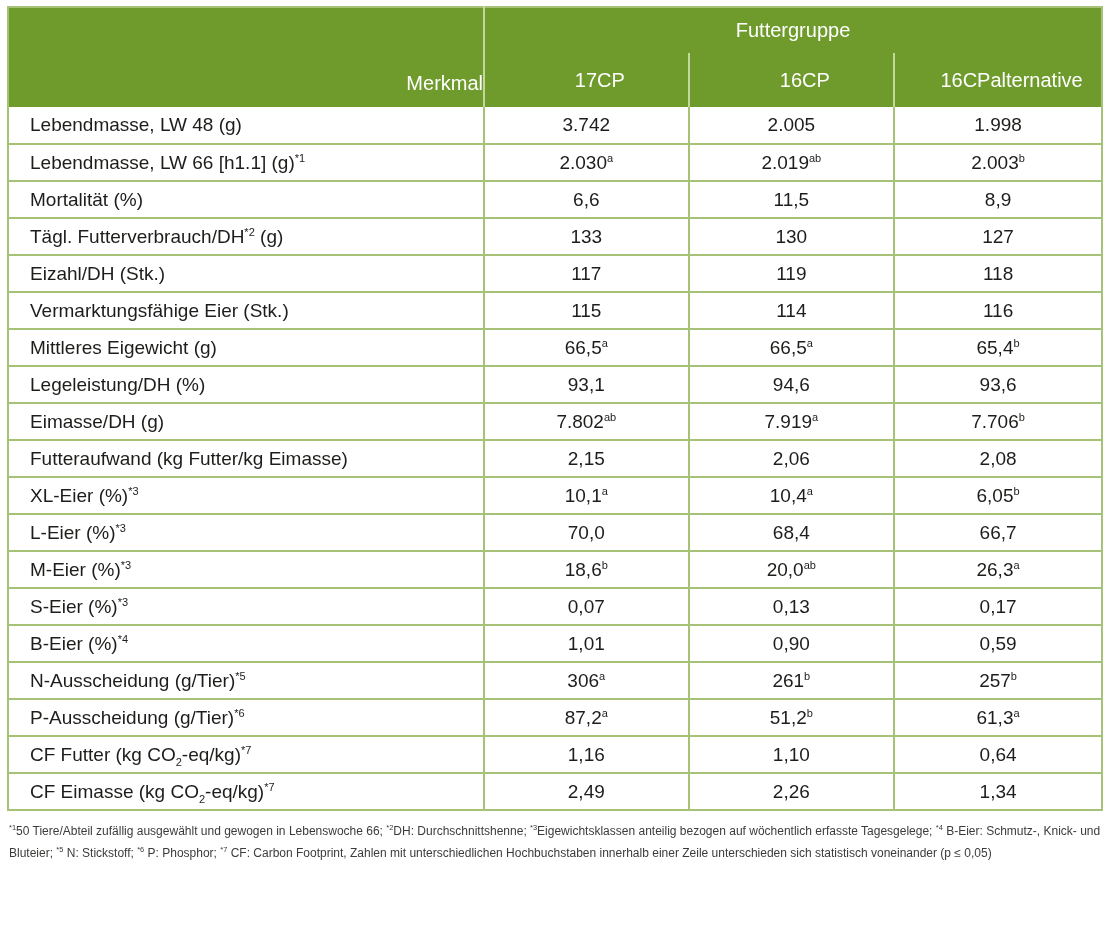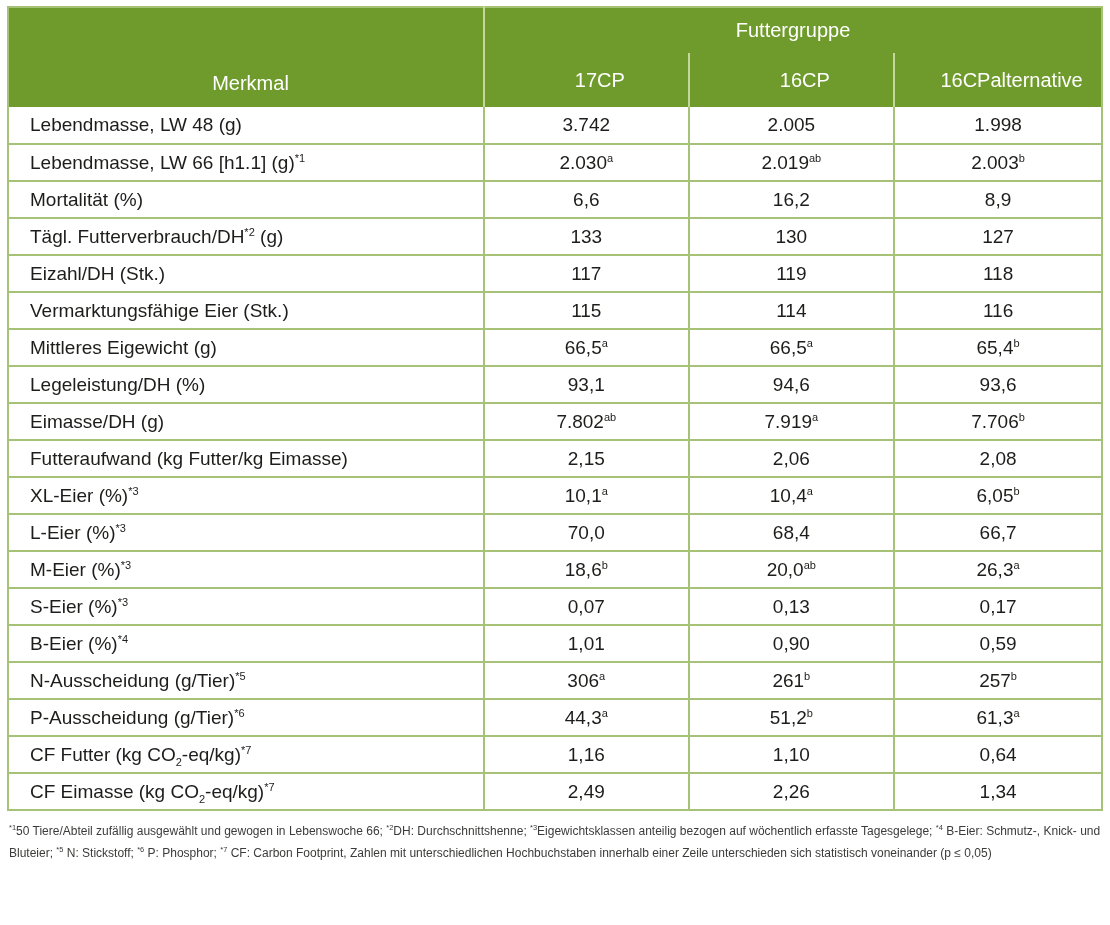--- a/index.html
+++ b/index.html
@@ -27,21 +27,21 @@
   col.c-v2{width:206px;}
   col.c-v3{width:208px;}
   thead th{
     background:var(--header-bg);
     color:#ffffff;
     font-weight:400;
     font-size:20px;
     padding:0;
   }
   th.merk{
-    text-align:center;
+    text-align:right;
     vertical-align:bottom;
     padding:8px 0 12px 9px;
     border-right:2px solid var(--header-divider);
   }
   tr.hr1 th.group{height:46px;text-align:center;vertical-align:middle;}
   tr.hr2 th{height:54px;text-align:center;vertical-align:middle;padding-left:27px;}
   tr.hr2 th.colsep{border-left:2px solid var(--header-divider);}
   tbody td{
     background:#ffffff;
     height:37px;
@@ -99,21 +99,21 @@
         </tr>
         <tr>
           <td class="label"><span>Lebendmasse, LW 66 [h1.1] (g)</span><sup>*1</sup></td>
           <td class="val"><span>2.030</span><sup>a</sup></td>
           <td class="val"><span>2.019</span><sup>ab</sup></td>
           <td class="val"><span>2.003</span><sup>b</sup></td>
         </tr>
         <tr>
           <td class="label"><span>Mortalität (%)</span></td>
           <td class="val"><span>6,6</span></td>
-          <td class="val"><span>16,2</span></td>
+          <td class="val"><span>11,5</span></td>
           <td class="val"><span>8,9</span></td>
         </tr>
         <tr>
           <td class="label"><span>Tägl. Futterverbrauch/DH</span><sup>*2</sup><span> (g)</span></td>
           <td class="val"><span>133</span></td>
           <td class="val"><span>130</span></td>
           <td class="val"><span>127</span></td>
         </tr>
         <tr>
           <td class="label"><span>Eizahl/DH (Stk.)</span></td>
@@ -182,21 +182,21 @@
           <td class="val"><span>0,59</span></td>
         </tr>
         <tr>
           <td class="label"><span>N-Ausscheidung (g/Tier)</span><sup>*5</sup></td>
           <td class="val"><span>306</span><sup>a</sup></td>
           <td class="val"><span>261</span><sup>b</sup></td>
           <td class="val"><span>257</span><sup>b</sup></td>
         </tr>
         <tr>
           <td class="label"><span>P-Ausscheidung (g/Tier)</span><sup>*6</sup></td>
-          <td class="val"><span>44,3</span><sup>a</sup></td>
+          <td class="val"><span>87,2</span><sup>a</sup></td>
           <td class="val"><span>51,2</span><sup>b</sup></td>
           <td class="val"><span>61,3</span><sup>a</sup></td>
         </tr>
         <tr>
           <td class="label"><span>CF Futter (kg CO</span><sub>2</sub><span>-eq/kg)</span><sup>*7</sup></td>
           <td class="val"><span>1,16</span></td>
           <td class="val"><span>1,10</span></td>
           <td class="val"><span>0,64</span></td>
         </tr>
         <tr>

